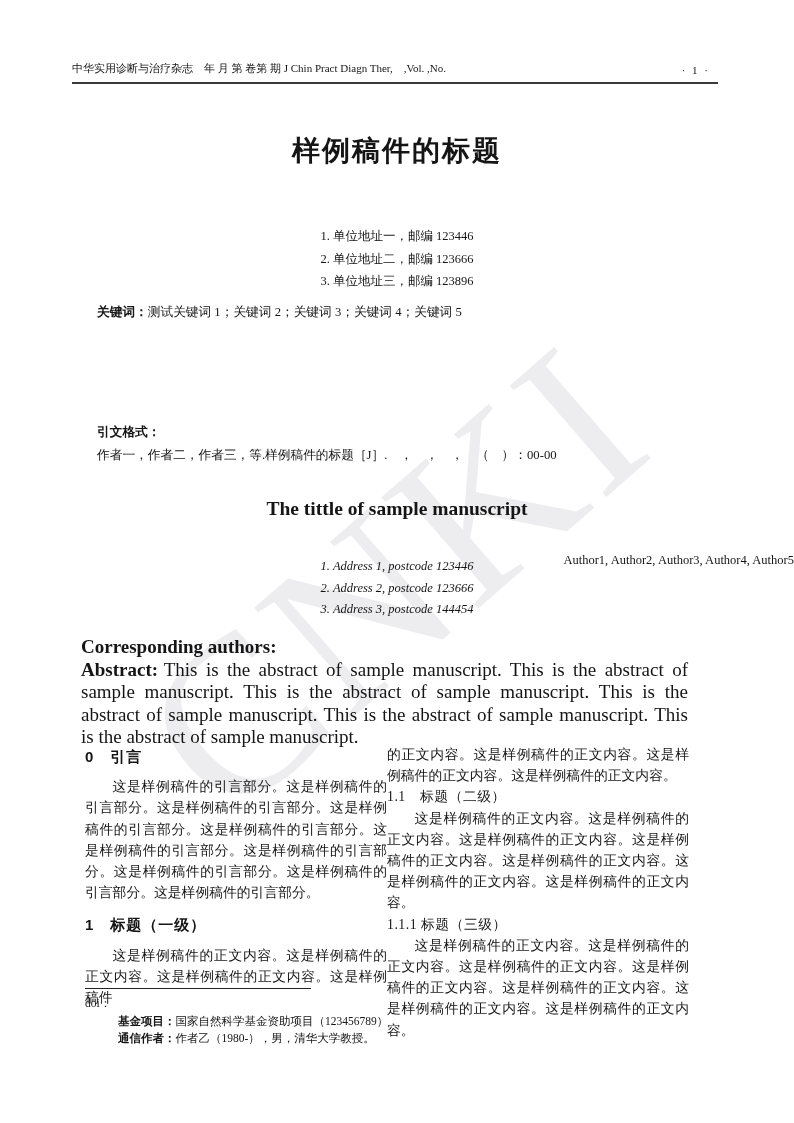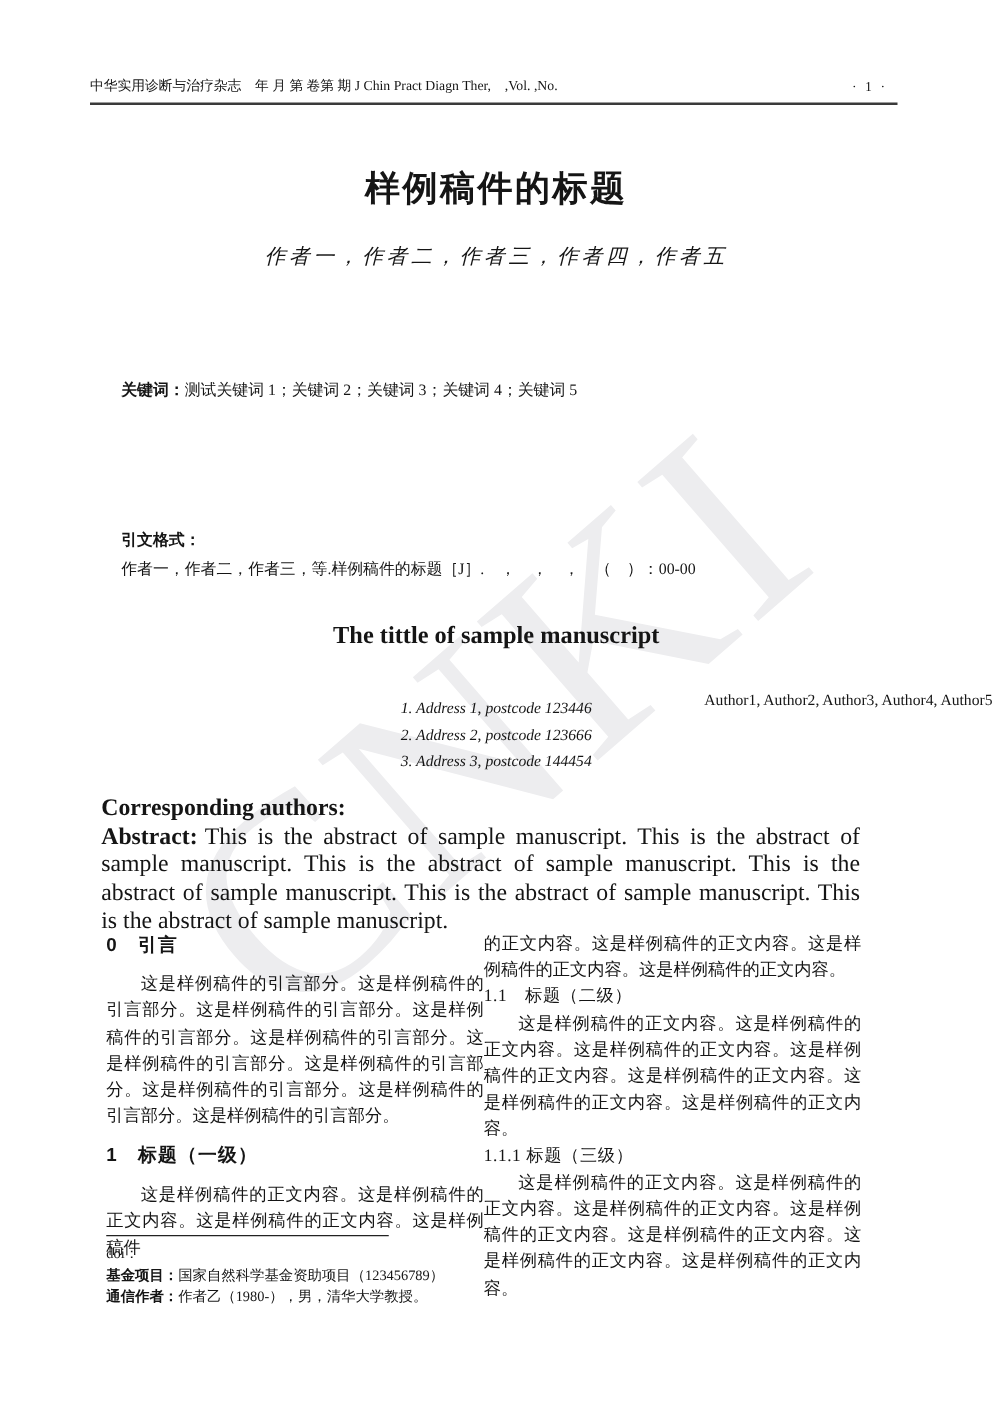--- a/index.html
+++ b/index.html
@@ -110,38 +110,42 @@
     font-weight:normal; font-size:13.8px;
     margin:0; letter-spacing:0.5px;
   }
 
   
   .footnote {
     top:988px; left:85px; width:330px;
     font-size:11.5px; line-height:17.5px;
   }
   .fn-rule { width:226px; border-top:1.5px solid #222; margin-bottom:6px; }
-  .footnote b { font-family:Liberation Sans, sans-serif; }
+  .footnote b { font-family:Liberation Sans, sans-serif;margin-left:33px; }
 </style>
 </head>
 <body>
 
 <div class="page">
 
   <div class="watermark">CNKI</div>
 
   <div class="layer header">
     <span>中华实用诊断与治疗杂志　年 月 第 卷第 期  J Chin Pract Diagn Ther,　,Vol. ,No.</span>
     <span class="pageno">· 1 ·</span>
   </div>
 
   <h1 class="layer zh-title">样例稿件的标题</h1>
 
-  <div class="layer zh-authors">作者一，作者二，作者三，作者四，作者五</div>
 
+  <div class="layer zh-affils">
+    <div>1. 单位地址一，邮编 123446</div>
+    <div>2. 单位地址二，邮编 123666</div>
+    <div>3. 单位地址三，邮编 123896</div>
+  </div>
 
   <div class="layer zh-abstract">
     <p><b class="zh-label">关键词：</b><span>测试关键词 1；关键词 2；关键词 3；关键词 4；关键词 5</span></p>
   </div>
 
   <div class="layer citation">
     <div><b class="zh-label">引文格式：</b></div>
     <div>作者一，作者二，作者三，等.样例稿件的标题［J］.　，　，　，　（　）：00-00</div>
   </div>
 

